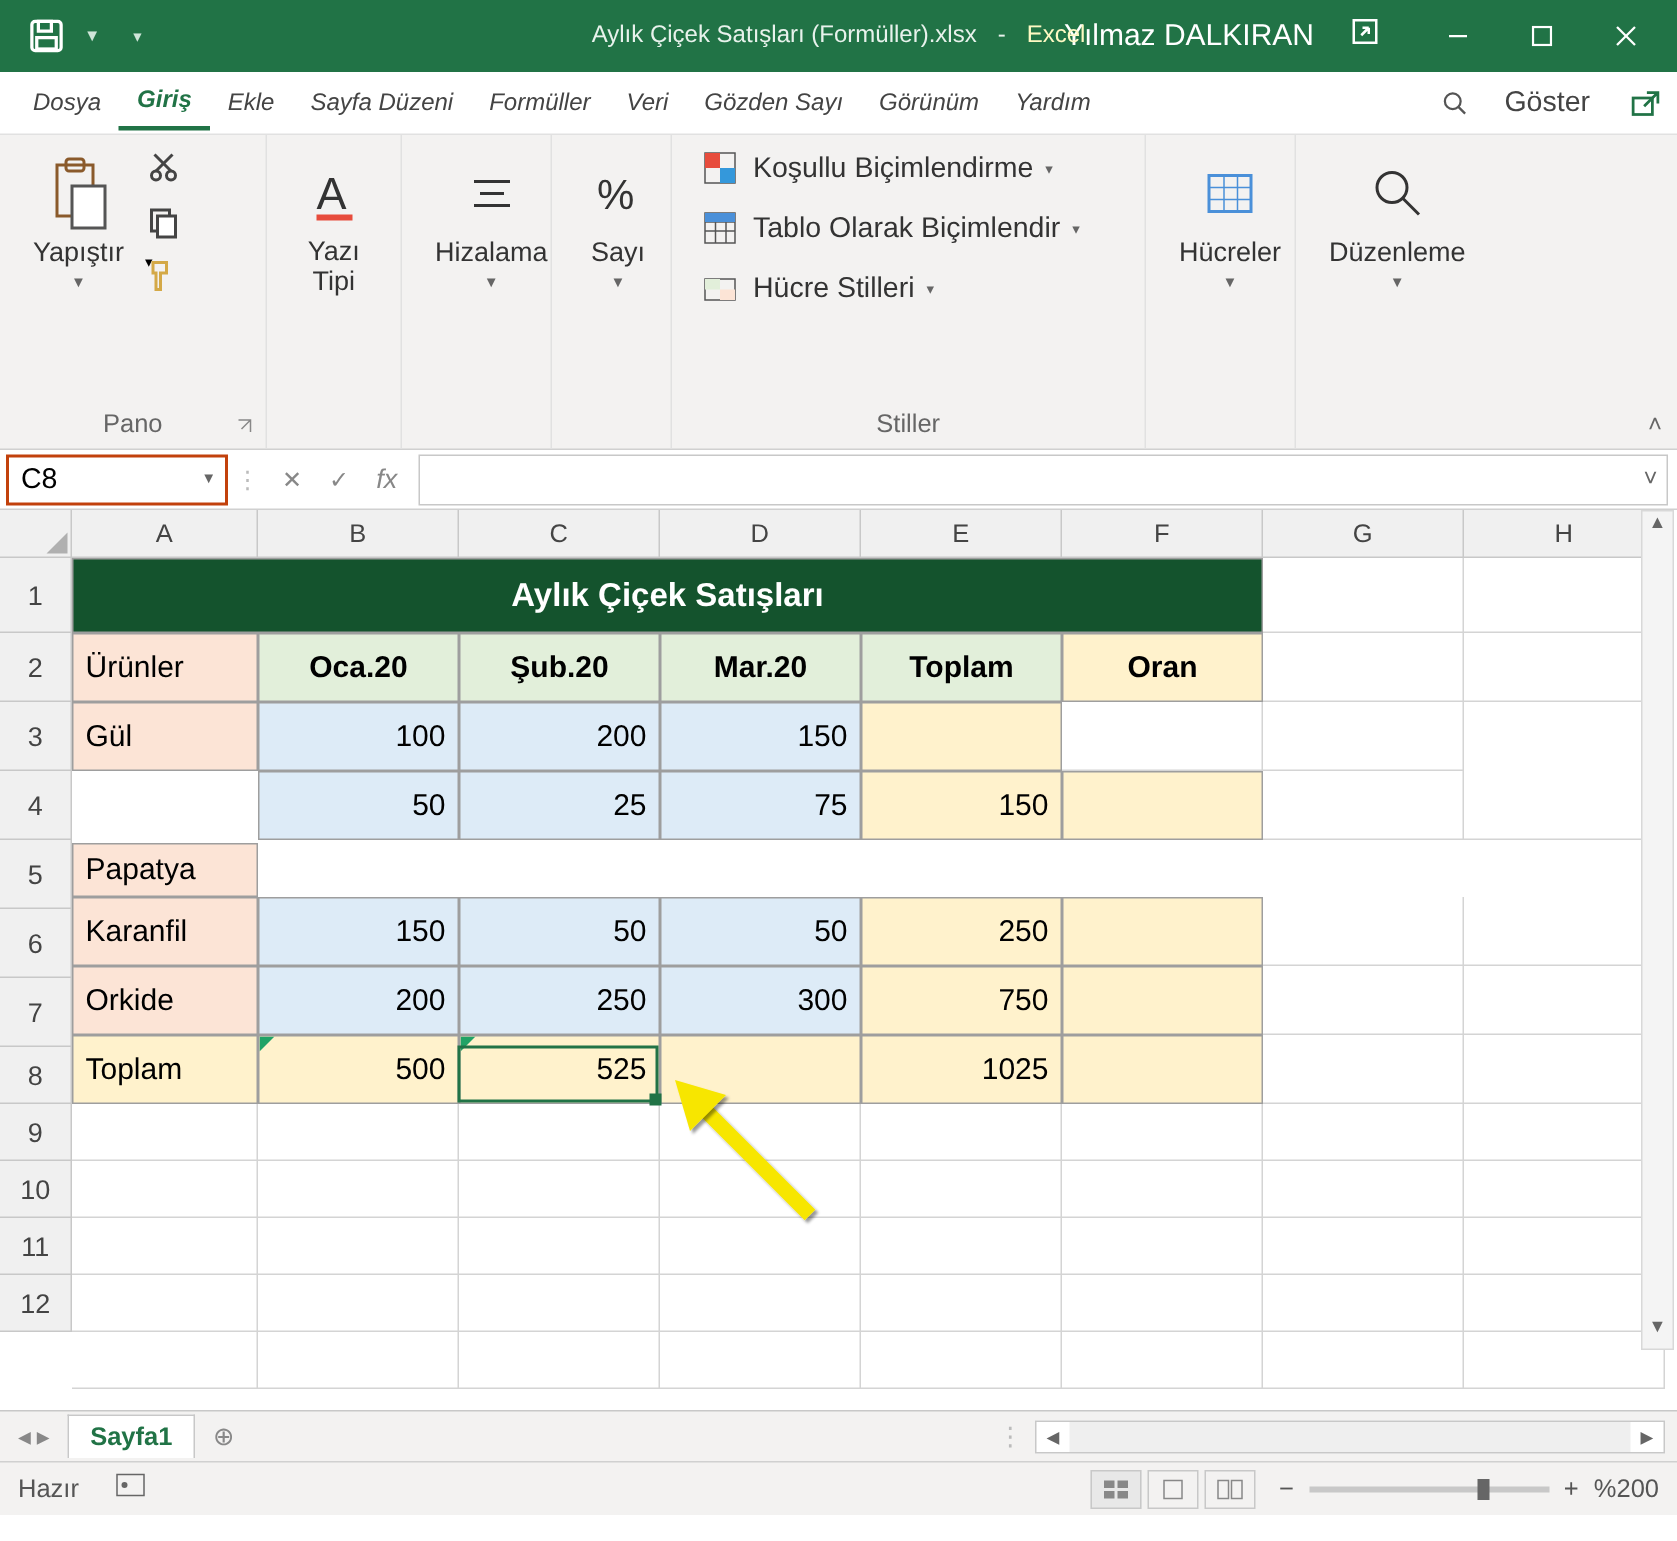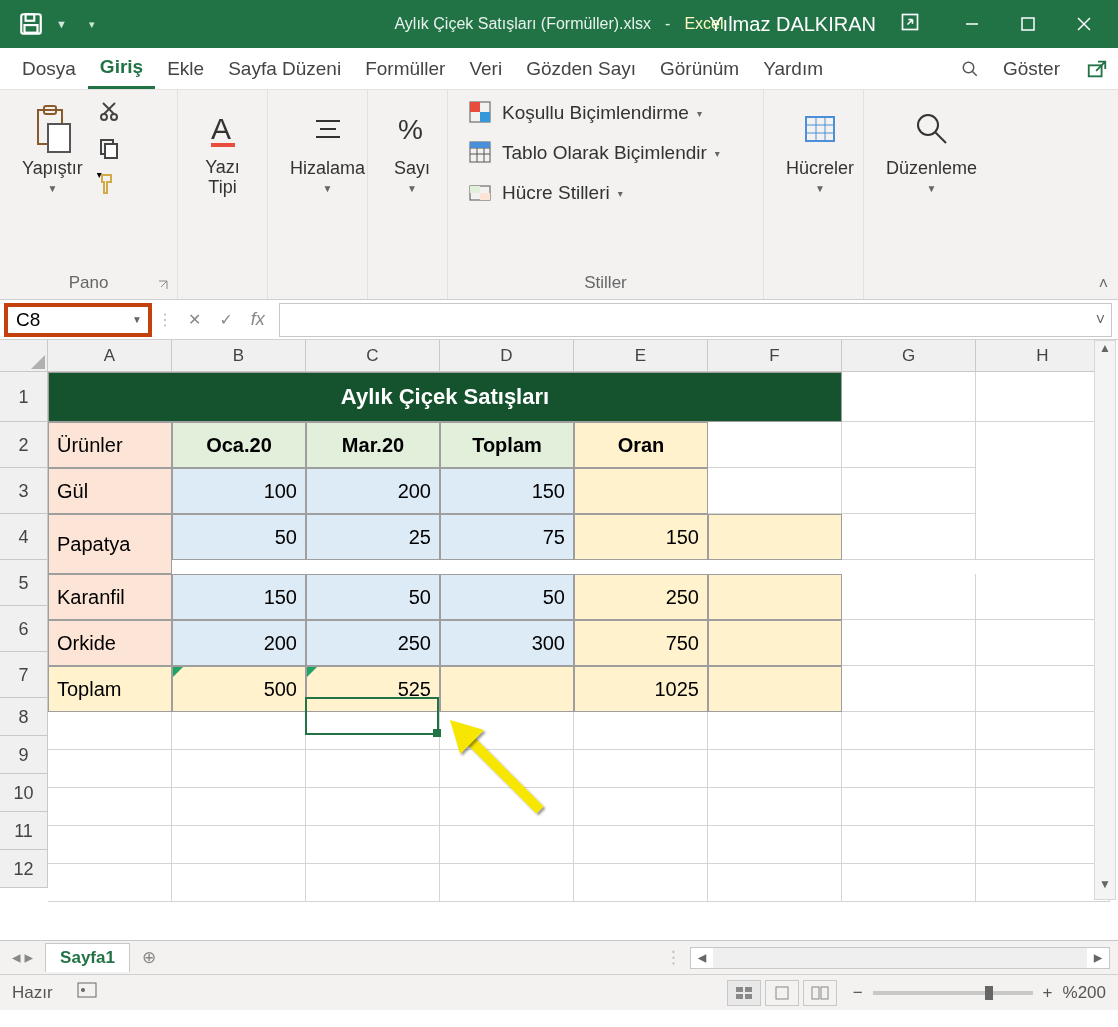--- a/index.html
+++ b/index.html
@@ -12,21 +12,21 @@
 .titlebar .title-center { position: absolute; left: 50%; transform: translateX(-50%); display: flex; align-items: center; gap: 14px; font-size: 16px; }
 .titlebar .title-center .file { color: #e8f2ec; }
 .titlebar .title-center .dash { color: #e8f2ec; }
 .titlebar .title-center .app { color: #fef9c3; }
 .titlebar .user { margin-left: auto; display: flex; align-items: center; gap: 24px; padding-right: 6px; font-size: 20px; }
 .titlebar .winctrls { display: flex; }
 .titlebar .winctrls .wc { width: 56px; height: 48px; display: flex; align-items: center; justify-content: center; }
 
 
 .tabs { height: 42px; background: #fff; display: flex; align-items: center; padding: 0 10px; border-bottom: 1px solid #e1e1e1; position: relative; }
-.tabs .tab { padding: 8px 12px; font-size: 19px; color: #444; cursor: pointer; }
+.tabs .tab { padding: 8px 12px; font-size: 16px; color: #444; cursor: pointer; font-style: italic; }
 .tabs .tab.active { color: #217346; font-weight: 600; border-bottom: 3px solid #217346; }
 .tabs .right { margin-left: auto; display: flex; align-items: center; gap: 8px; }
 .tabs .right .search { display: flex; align-items: center; gap: 24px; color: #444; font-size: 19px; }
 .tabs .share-ico { width: 22px; height: 22px; margin-left: 18px; }
 
 
 .ribbon { height: 210px; background: #f3f2f1; border-bottom: 1px solid #d0d0d0; display: flex; position: relative; }
 .group { border-right: 1px solid #e1e1e1; padding: 10px 14px 4px; display: flex; flex-direction: column; position: relative; }
 .group .glabel { position: absolute; bottom: 6px; left: 0; right: 0; text-align: center; color: #666; font-size: 17px; }
 .big-btn { display: flex; flex-direction: column; align-items: center; gap: 4px; padding: 4px 8px; font-size: 18px; color: #333; }
@@ -36,21 +36,21 @@
 .pano-side .small-ico { width: 26px; height: 26px; }
 .group .content { display: flex; align-items: flex-start; flex: 1; }
 .styles-list { display: flex; flex-direction: column; gap: 14px; margin-left: 6px; }
 .styles-list .item { display: flex; align-items: center; gap: 8px; font-size: 19px; color: #333; }
 .styles-list .item .mico { width: 26px; height: 26px; }
 .dlg-launcher { position: absolute; bottom: 8px; right: 6px; width: 14px; height: 14px; }
 .collapse-caret { position: absolute; right: 10px; bottom: 6px; font-size: 16px; color: #666; }
 
 
 .fbar { height: 40px; border-bottom: 1px solid #d0d0d0; display: flex; align-items: center; background: #fff; }
-.namebox { width: 148px; height: 34px; margin: 0 4px; border: 4px solid #c2410c; display: flex; align-items: center; padding: 0 8px; font-size: 19px; position: relative; }
+.namebox { width: 148px; height: 34px; margin: 0 4px; border: 2px solid #c2410c; display: flex; align-items: center; padding: 0 8px; font-size: 19px; position: relative; }
 .namebox .caret { position: absolute; right: 6px; color: #666; font-size: 10px; }
 .fx-btns { display: flex; align-items: center; gap: 18px; padding: 0 14px; color: #888; }
 .fx-btns .fx { font-style: italic; font-size: 18px; }
 .finput { flex: 1; height: 34px; border: 1px solid #c8c8c8; margin-right: 6px; position: relative; }
 .finput .expand { position: absolute; right: 6px; top: 50%; transform: translateY(-50%); color: #666; }
 
 
 .grid-wrap { position: relative; height: 600px; overflow: hidden; }
 .corner { position: absolute; left: 0; top: 0; width: 48px; height: 32px; background: #f0f0f0; border-right: 1px solid #c8c8c8; border-bottom: 1px solid #c8c8c8; }
 .corner::after { content: ""; position: absolute; right: 2px; bottom: 2px; border-style: solid; border-width: 0 0 14px 14px; border-color: transparent transparent #b0b0b0 transparent; }
@@ -373,37 +373,38 @@
     </div>
   <div class="cells" id="cells">
       <div class="row">
         <div class="cell hdr-title bordered" style="width: 794px; height: 50px;">Aylık Çiçek Satışları</div>
         <div class="cell " style="width: 134px; height: 50px;"></div>
         <div class="cell " style="width: 134px; height: 50px;"></div>
       </div>
       <div class="row">
         <div class="cell hdr-urun bordered" style="width: 124px; height: 46px;">Ürünler</div>
         <div class="cell hdr-col bordered" style="width: 134px; height: 46px;">Oca.20</div>
+        <div class="cell hdr-col bordered" style="width: 134px; height: 46px;">Şub.20</div>
         <div class="cell hdr-col bordered" style="width: 134px; height: 46px;">Mar.20</div>
         <div class="cell hdr-col bordered" style="width: 134px; height: 46px;">Toplam</div>
         <div class="cell oran-hdr bordered" style="width: 134px; height: 46px;">Oran</div>
         <div class="cell " style="width: 134px; height: 46px;"></div>
         <div class="cell " style="width: 134px; height: 46px;"></div>
       </div>
       <div class="row">
         <div class="cell product bordered" style="width: 124px; height: 46px;">Gül</div>
         <div class="cell data bordered" style="width: 134px; height: 46px;">100</div>
         <div class="cell data bordered" style="width: 134px; height: 46px;">200</div>
         <div class="cell data bordered" style="width: 134px; height: 46px;">150</div>
         <div class="cell total bordered" style="width: 134px; height: 46px;"></div>
         <div class="cell " style="width: 134px; height: 46px;"></div>
         <div class="cell " style="width: 134px; height: 46px;"></div>
       </div>
       <div class="row">
-        <div class="cell product bordered" style="width: 124px; height: 60px;">Papatya</div>
+        <div class="cell product bordered" style="width: 124px; height: 36px; margin-top: 48px;">Papatya</div>
         <div class="cell data bordered" style="width: 134px; height: 46px;">50</div>
         <div class="cell data bordered" style="width: 134px; height: 46px;">25</div>
         <div class="cell data bordered" style="width: 134px; height: 46px;">75</div>
         <div class="cell total bordered" style="width: 134px; height: 46px;">150</div>
         <div class="cell total bordered" style="width: 134px; height: 46px;"></div>
         <div class="cell " style="width: 134px; height: 46px;"></div>
         <div class="cell " style="width: 134px; height: 46px;"></div>
       </div>
       <div class="row">
         <div class="cell product bordered" style="width: 124px; height: 46px;">Karanfil</div>

